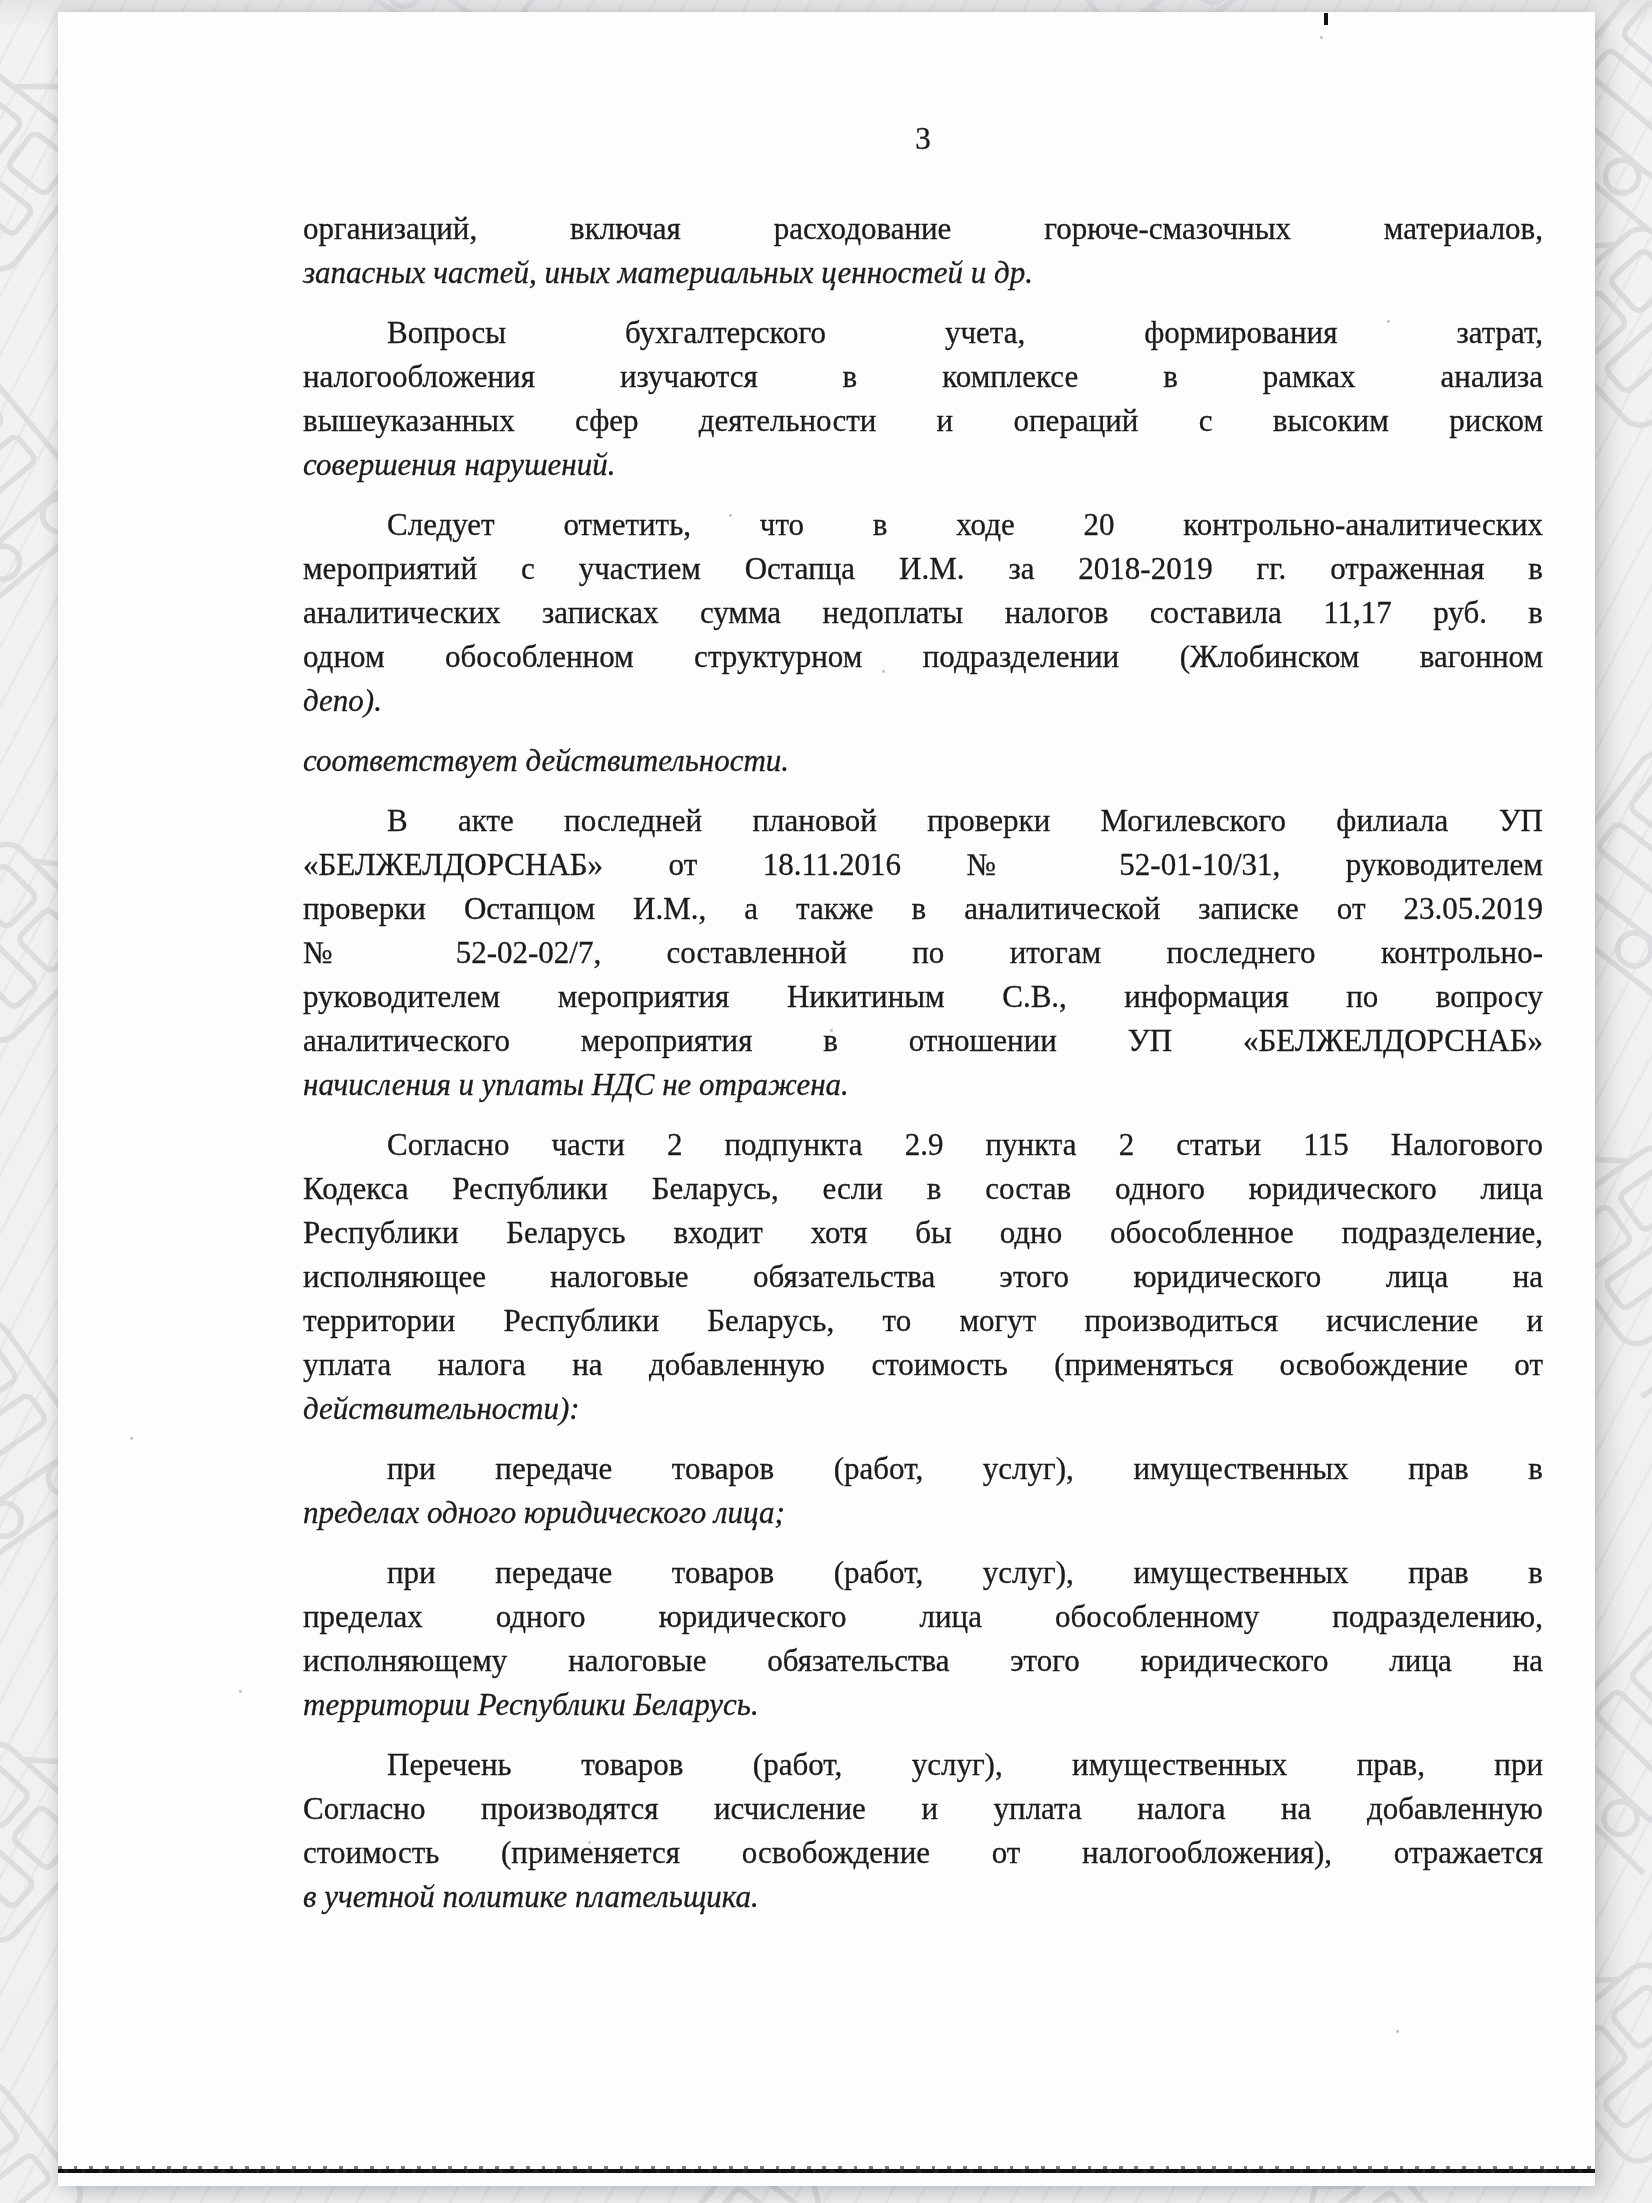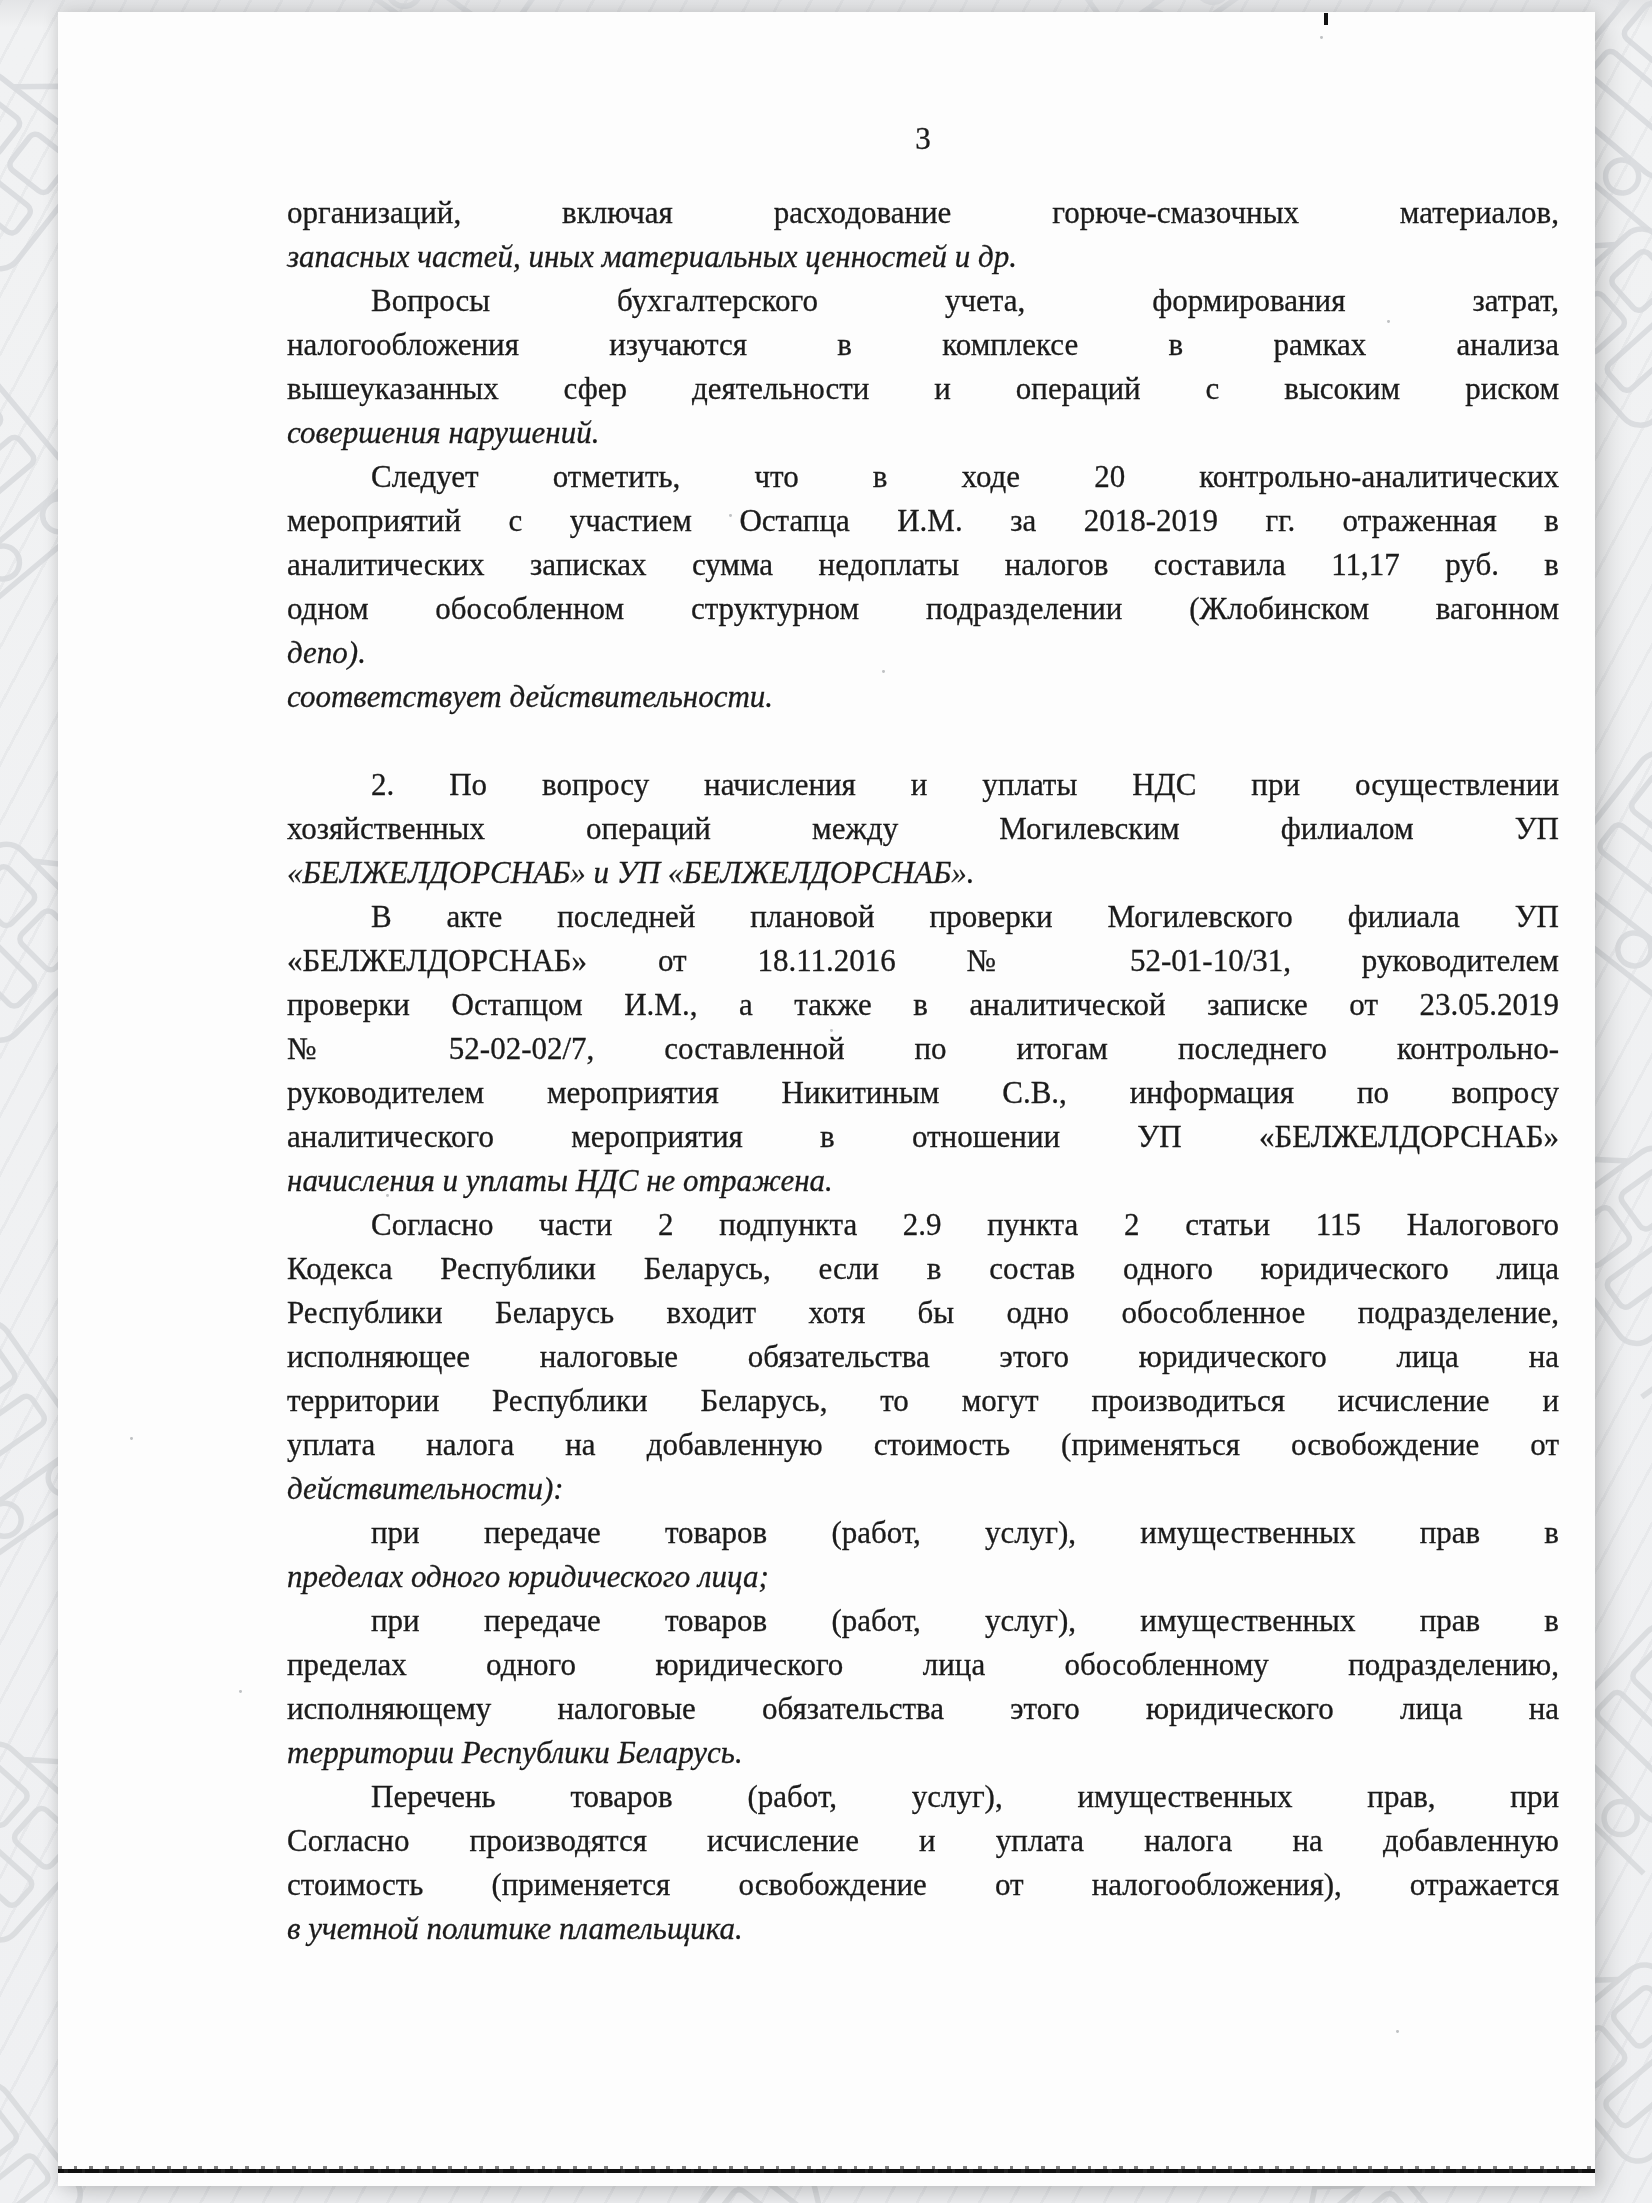--- a/index.html
+++ b/index.html
@@ -26,21 +26,21 @@
   .pagenum{
     position:absolute;left:229px;top:105px;width:1272px;height:44px;
     line-height:44px;font-size:31px;color:#1b1b1b;text-align:center;
     -webkit-text-stroke:0.3px #1b1b1b;
   }
   .text-block{
     position:absolute;left:229px;top:179px;width:1272px;
     color:#1b1b1b;font-size:31px;
     -webkit-text-stroke:0.3px #1b1b1b;
   }
-  .para{margin:0;}
+  .para{margin:16px;}
   .para.gap{margin-top:44px;}
   .line{
     height:44px;line-height:44px;white-space:normal;
     text-align:justify;text-align-last:justify;
   }
   .line.last{text-align-last:left;font-style:italic;}
   .line.indent{padding-left:84px;}
 
   
   .scanline{
@@ -270,25 +270,20 @@
       </div>
       <div class="para">
         <div class="line indent">Следует отметить, что в ходе 20 контрольно-аналитических</div>
         <div class="line">мероприятий с участием Остапца И.М. за 2018-2019 гг. отраженная в</div>
         <div class="line">аналитических записках сумма недоплаты налогов составила 11,17 руб. в</div>
         <div class="line">одном обособленном структурном подразделении (Жлобинском вагонном</div>
         <div class="line last">депо).</div>
       </div>
       <div class="para">
         <div class="line last">соответствует действительности.</div>
-      </div>
-      <div class="para gap">
-        <div class="line indent">2. По вопросу начисления и уплаты НДС при осуществлении</div>
-        <div class="line">хозяйственных операций между Могилевским филиалом УП</div>
-        <div class="line last">«БЕЛЖЕЛДОРСНАБ» и УП «БЕЛЖЕЛДОРСНАБ».</div>
       </div>
       <div class="para">
         <div class="line indent">В акте последней плановой проверки Могилевского филиала УП</div>
         <div class="line">«БЕЛЖЕЛДОРСНАБ» от 18.11.2016 № 52-01-10/31, руководителем</div>
         <div class="line">проверки Остапцом И.М., а также в аналитической записке от 23.05.2019</div>
         <div class="line">№ 52-02-02/7, составленной по итогам последнего контрольно-</div>
         <div class="line">руководителем мероприятия Никитиным С.В., информация по вопросу</div>
         <div class="line">аналитического мероприятия в отношении УП «БЕЛЖЕЛДОРСНАБ»</div>
         <div class="line last">начисления и уплаты НДС не отражена.</div>
       </div>

